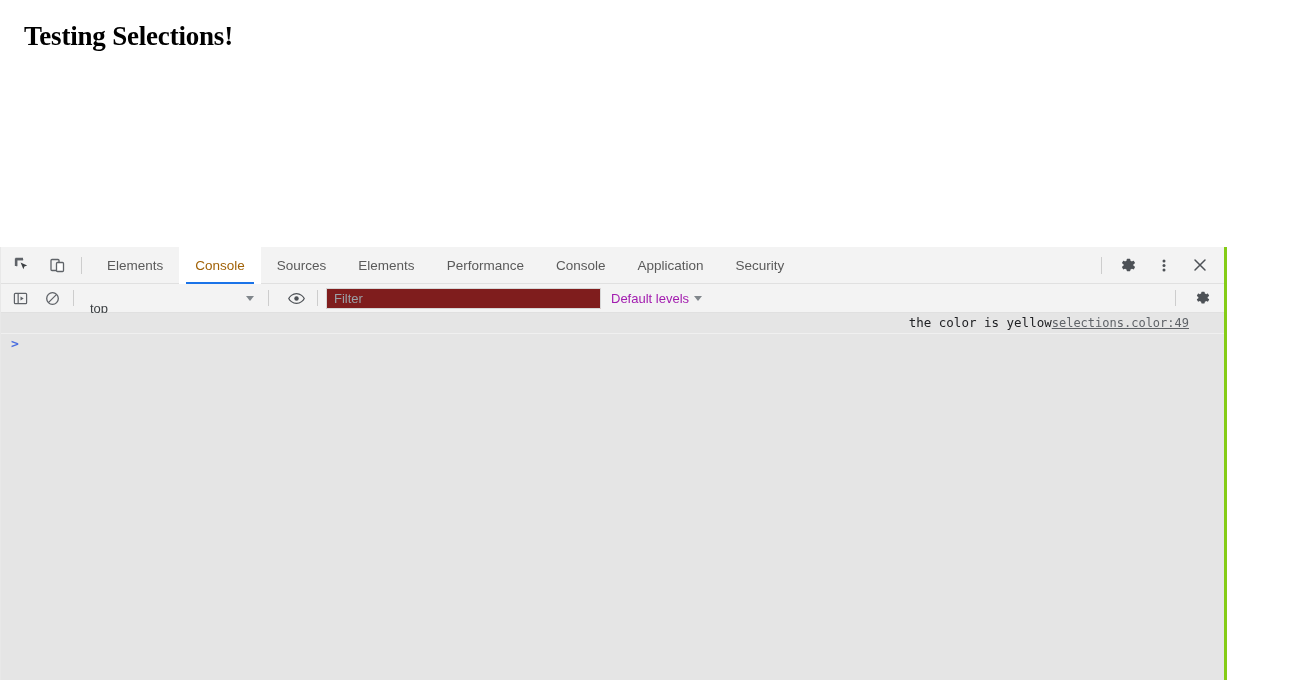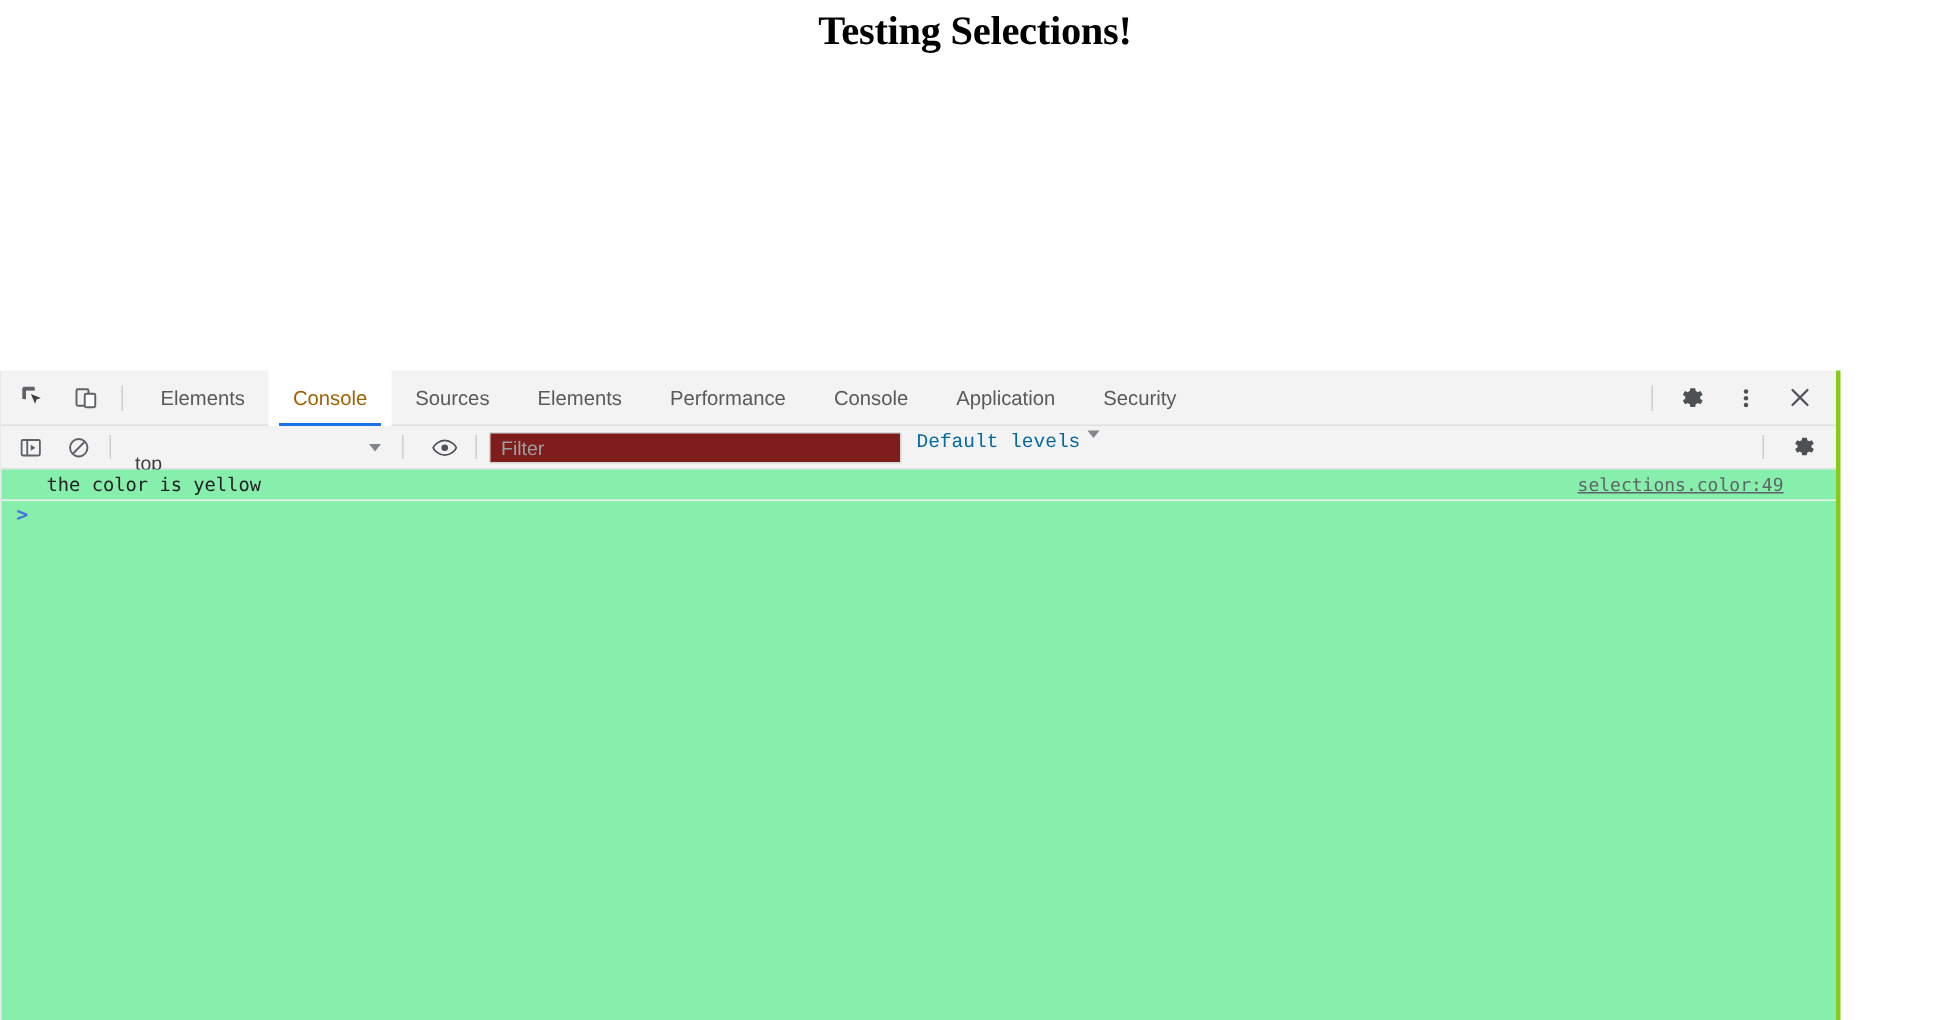--- a/index.html
+++ b/index.html
@@ -19,29 +19,28 @@
   #page-content {
     position: absolute;
     left: 0;
     top: 0;
     width: 1292px;
     height: 247px;
     background: #ffffff;
     box-sizing: border-box;
   }
   #page-heading {
-    margin: 0;
+    margin: 16px;
     padding: 6px 0 0 8px;
     font-family: "Liberation Serif", "DejaVu Serif", serif;
     font-size: 27px;
     font-weight: bold;
     color: #000000;
     letter-spacing: -0.2px;
     line-height: 1.1;
-    text-align: center;
   }
 
   
   #devtools {
     position: absolute;
     left: 0;
     top: 247px;
     width: 1227px;
     height: 433px;
     background: #ffffff;
@@ -177,40 +176,41 @@
     box-sizing: border-box;
     display: flex;
     align-items: center;
     padding: 0 7px;
     font-size: 13px;
     color: #9aa0a6;
     flex: 0 0 auto;
   }
   #levels-select {
     display: flex;
+    align-items: center;
     height: 22px;
     padding: 0 6px 0 10px;
     font-size: 13px;
-    color: #0369a1;
-    flex: 0 0 auto;
-    font-family: Liberation Mono, monospace;
+    color: #a21caf;
+    flex: 0 0 auto;
   }
   #console-toolbar-right {
     margin-left: auto;
     display: flex;
     align-items: center;
     padding-right: 8px;
   }
 
   
   #console-body {
-    background: #86efac;
+    background: #e5e5e5;
     height: 367px;
     overflow: hidden;
     position: relative;
+    text-align: right;
   }
   .console-message {
     display: flex;
     align-items: center;
     min-height: 20px;
     padding: 2px 12px 3px 30px;
     border-bottom: 1px solid #f0f0f0;
     box-sizing: border-box;
     font-family: "DejaVu Sans Mono", "Liberation Mono", monospace;
     font-size: 12.5px;

